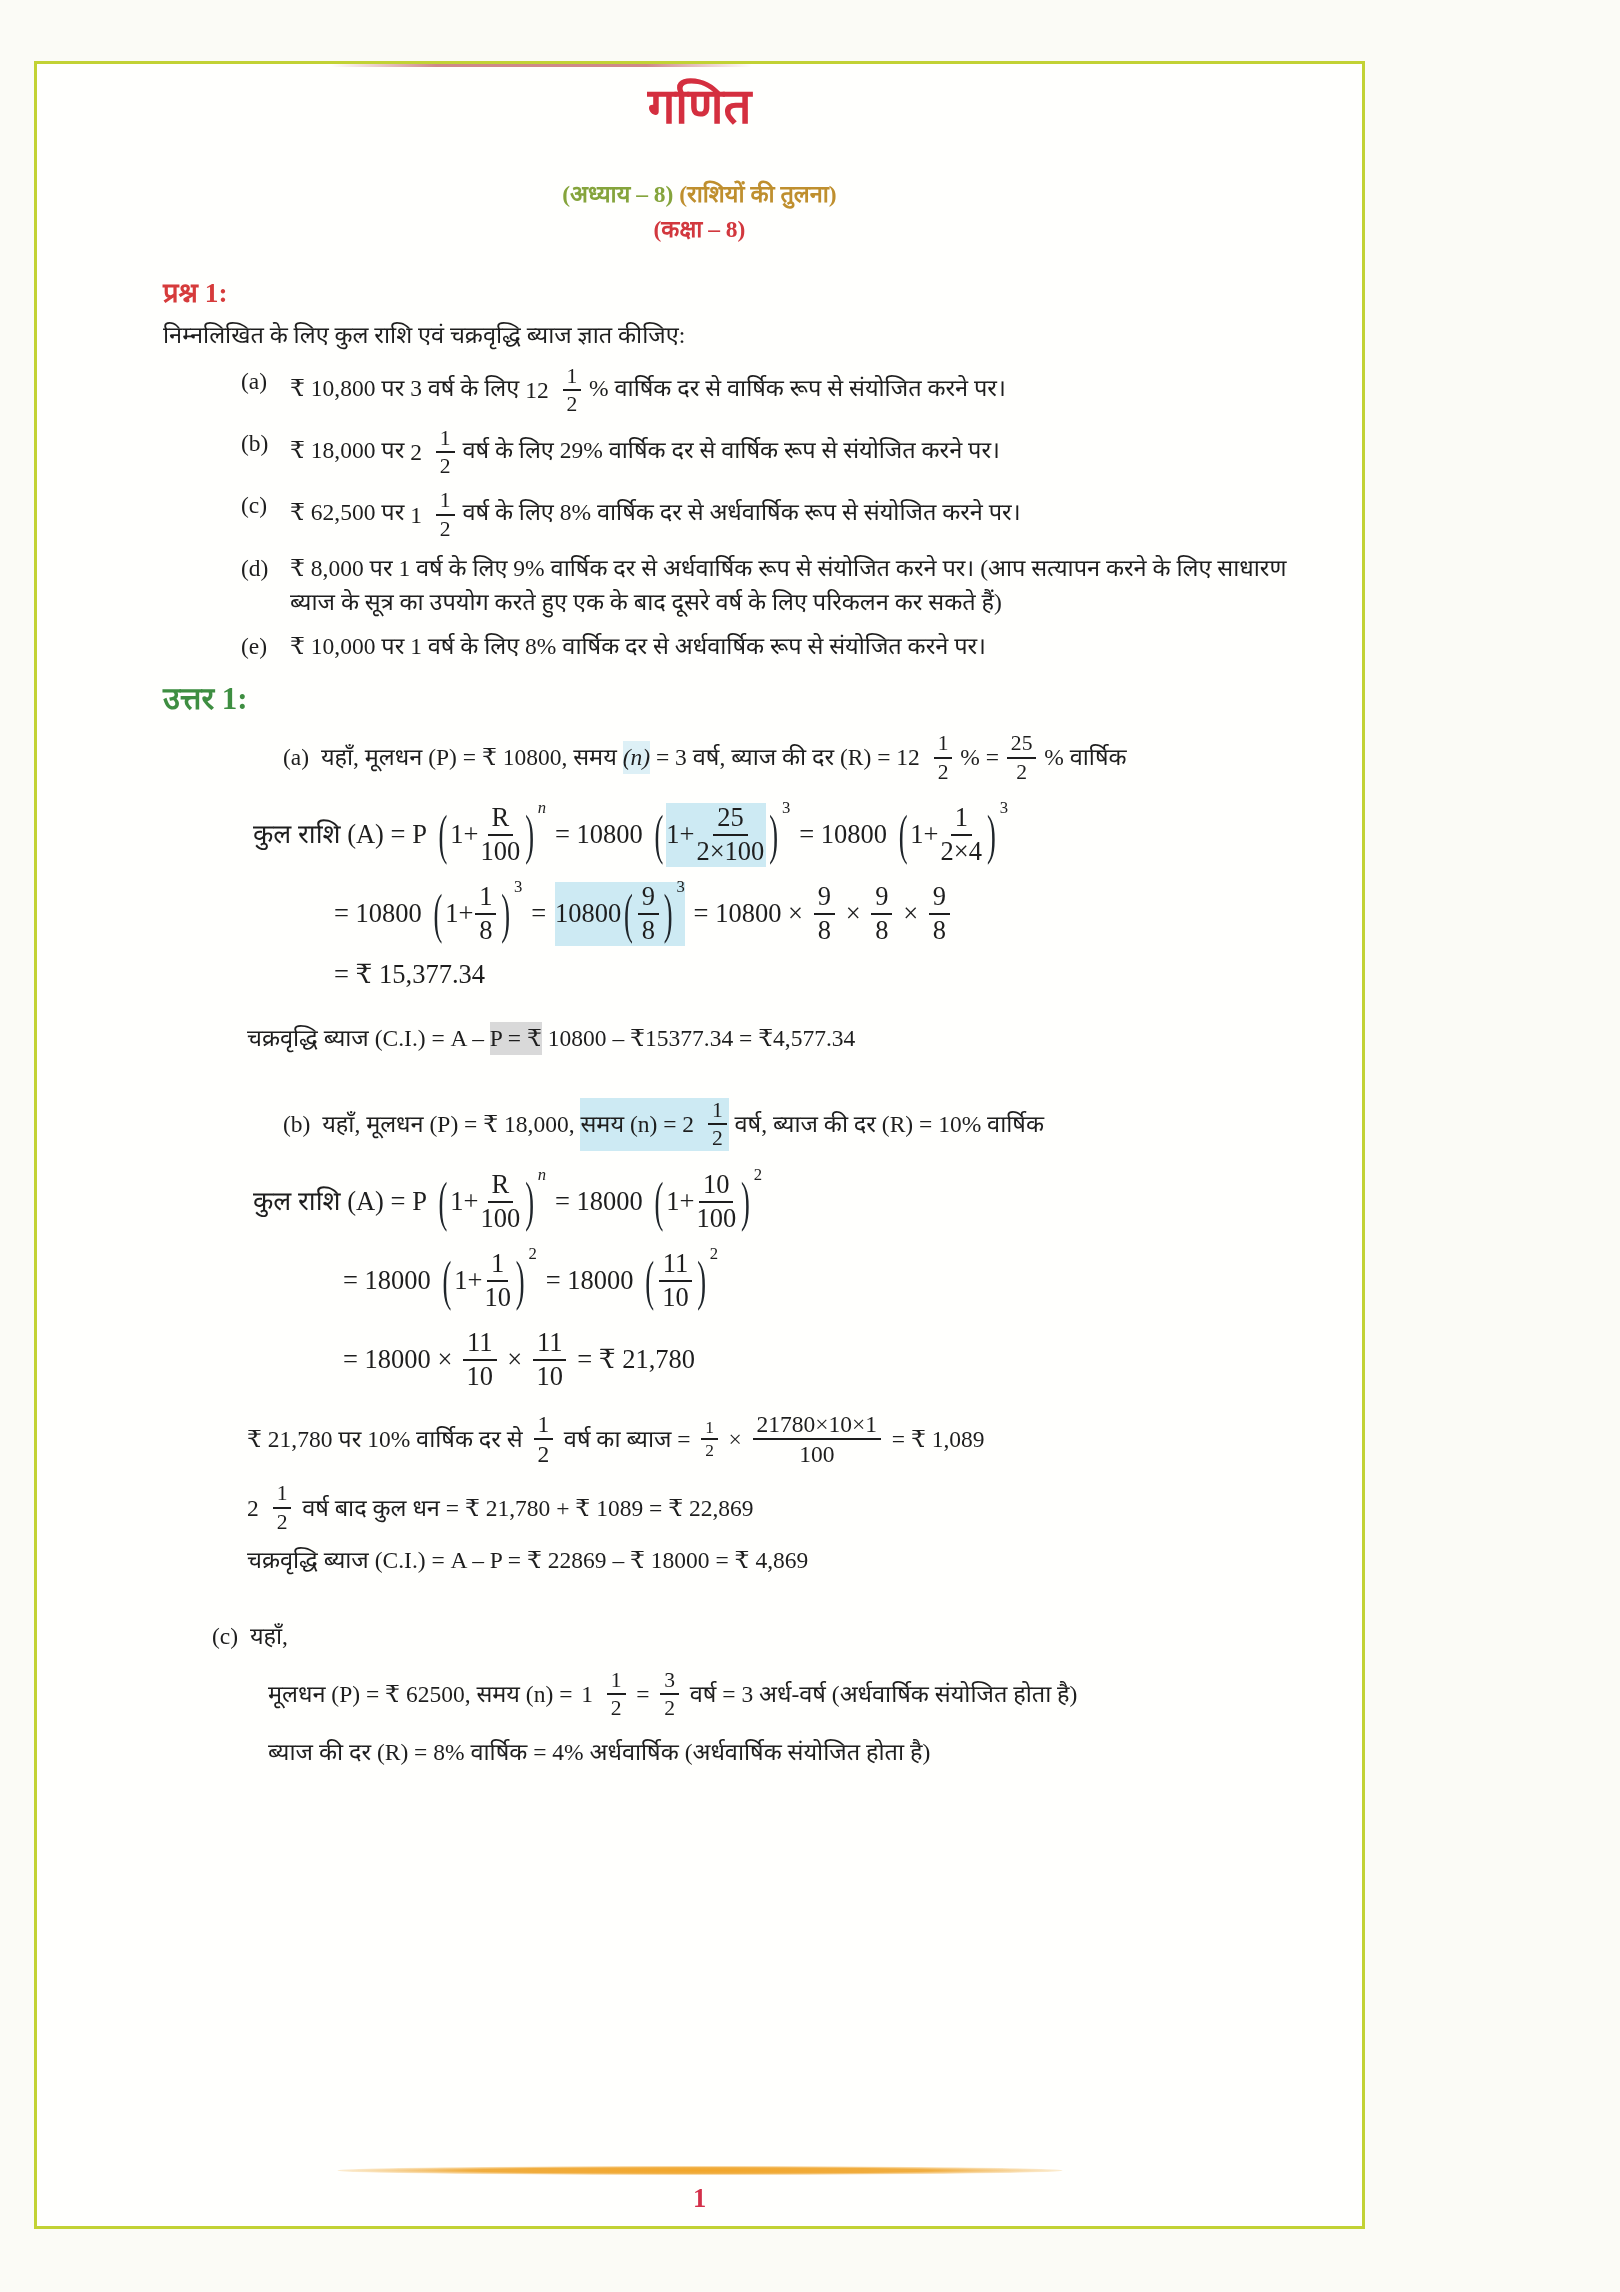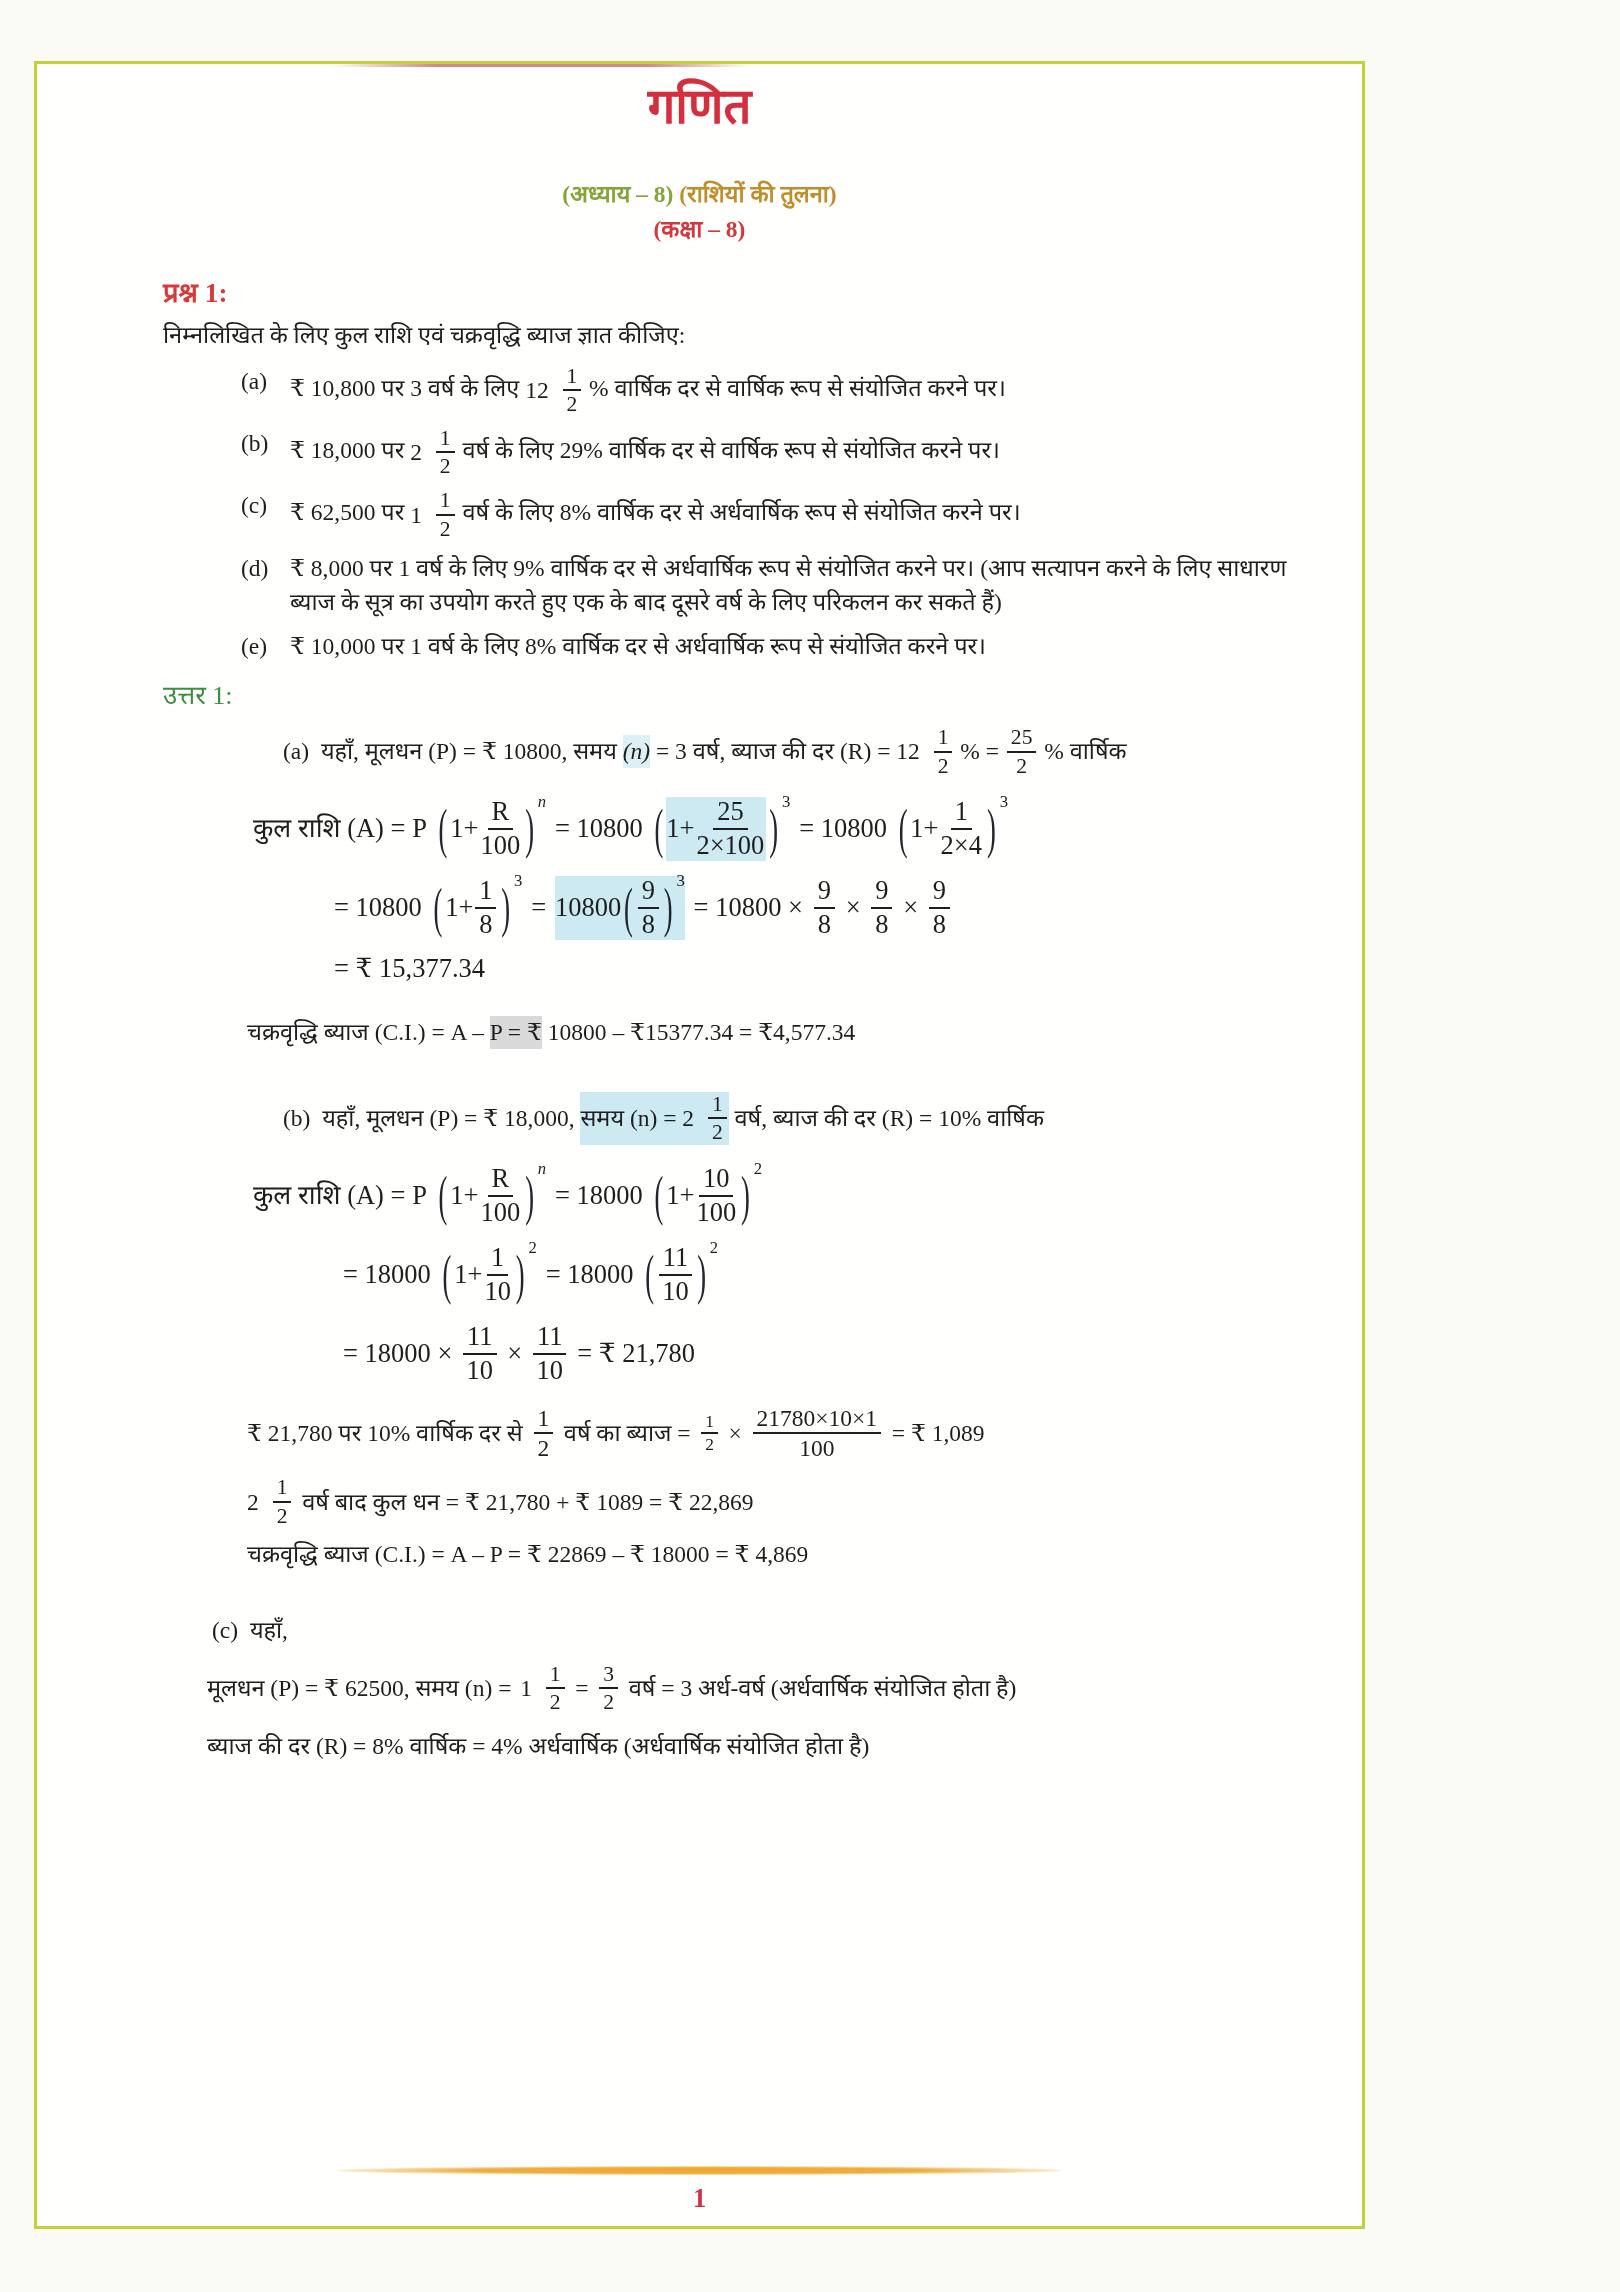--- a/index.html
+++ b/index.html
@@ -22,21 +22,21 @@
   .sub-ch{color:#85a43c;}
   .sub-tp{color:#bf8f2e;}
   .classline{margin-top:3.9px;font-size:23.5px;font-weight:bold;color:#d2383e;}
   .exercise{margin-top:5.9px;font-size:30px;font-weight:bold;color:#2b3a42;}
   .content{padding:0 39px 0 126px;font-size:23.5px;}
   .q-heading{margin-top:29px;font-size:27.4px;font-weight:bold;color:#d63b3b;}
   .q-intro{margin-top:7.8px;}
   .q-items{margin-top:13.7px;}
   .q-item{display:flex;margin-bottom:9.8px;max-width:1255px;line-height:1.45;}
   .q-item .q-label{flex:none;width:49px;}
-  .ans-heading{margin-top:13px;font-size:26px;font-weight:normal;color:#3e8e41;}
+  .ans-heading{margin-top:13px;font-size:31px;font-weight:bold;color:#3e8e41;}
   
   .frac{display:inline-flex;flex-direction:column;align-items:center;vertical-align:middle;line-height:1.12;margin:0 2px;text-align:center;}
   .frac .num{border-bottom:2px solid #1e1e1e;padding:0 3.9px 1px;display:block;}
   .frac .den{padding-top:1px;display:block;}
   .frac.inl{font-size:0.92em;}
   .frac.sm{font-size:0.74em;}
   .mixed{display:inline-flex;align-items:center;vertical-align:middle;gap:12px;}
   .mrow{display:flex;align-items:center;gap:8.8px;font-size:26.5px;line-height:1.2;}
   .mterm{display:inline-flex;align-items:center;}
   .bp{display:inline-block;transform:scaleY(2.05);line-height:1;margin:0 2.9px;font-weight:400;color:#20262b;}
@@ -48,21 +48,21 @@
   .ans-line{display:flex;align-items:center;flex-wrap:wrap;gap:5.9px;line-height:1.4;}
   .lbl{flex:none;margin-right:5.9px;}
   
   .ind-item{margin-left:78px;}
   .ind-ans{margin-left:120px;}
   .ind-f{margin-left:90px;}
   .ind-fa2{margin-left:171px;}
   .ind-fb2{margin-left:180px;}
   .ind-par{margin-left:84px;}
   .ind-c{margin-left:49px;}
-  .ind-c2{margin-left:44px;}
+  .ind-c2{margin-left:105px;}
   .mt10{margin-top:9.8px;}.mt14{margin-top:13.7px;}.mt16{margin-top:15.7px;}
   .mt20{margin-top:19.6px;}.mt32{margin-top:31px;}
   .mt44{margin-top:43px;}
   .footer-lens{
     position:absolute;bottom:51px;left:50%;transform:translateX(-50%);
     width:725px;height:8.8px;border-radius:50%;
     background:radial-gradient(ellipse at center,#f2a62a 0%,#f0ad3f 45%,rgba(243,178,60,0) 78%);
   }
   .page-number{
     position:absolute;bottom:11.8px;left:0;right:0;text-align:center;

